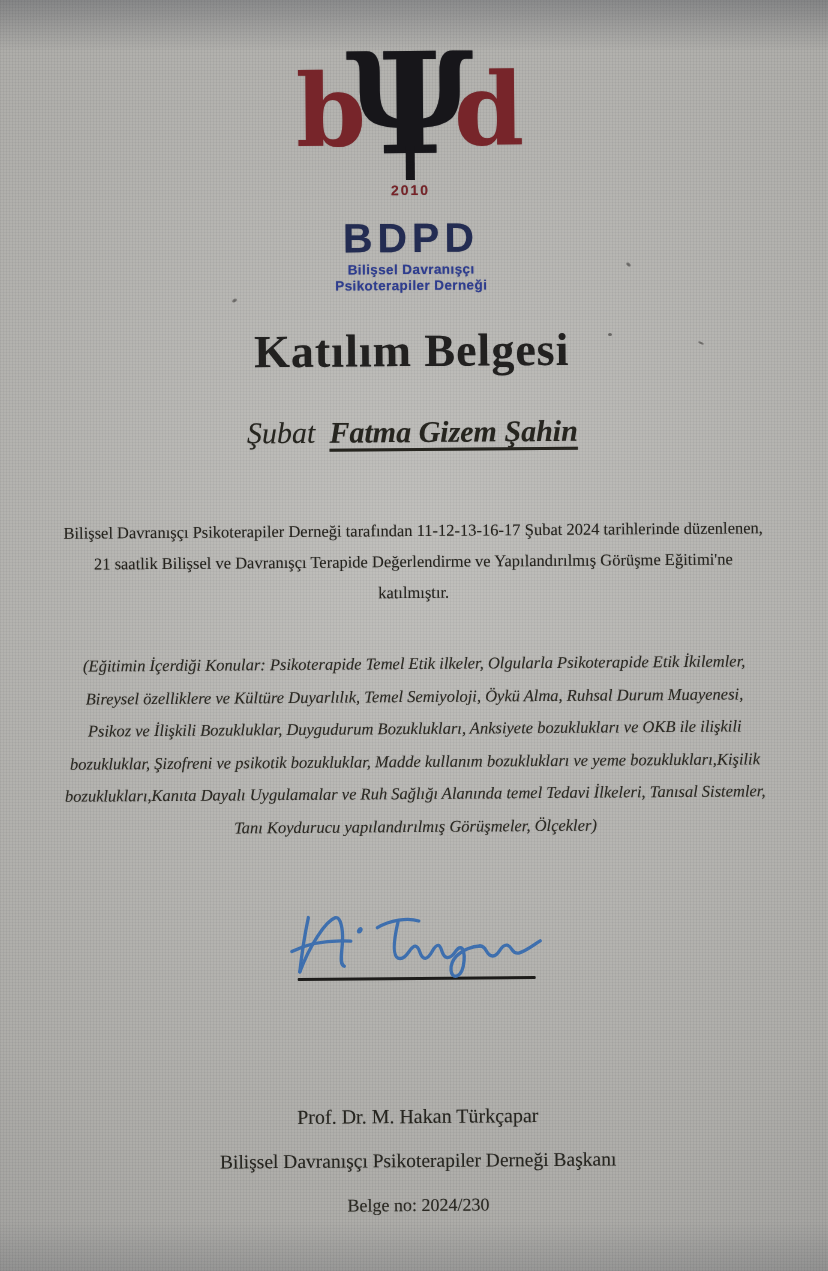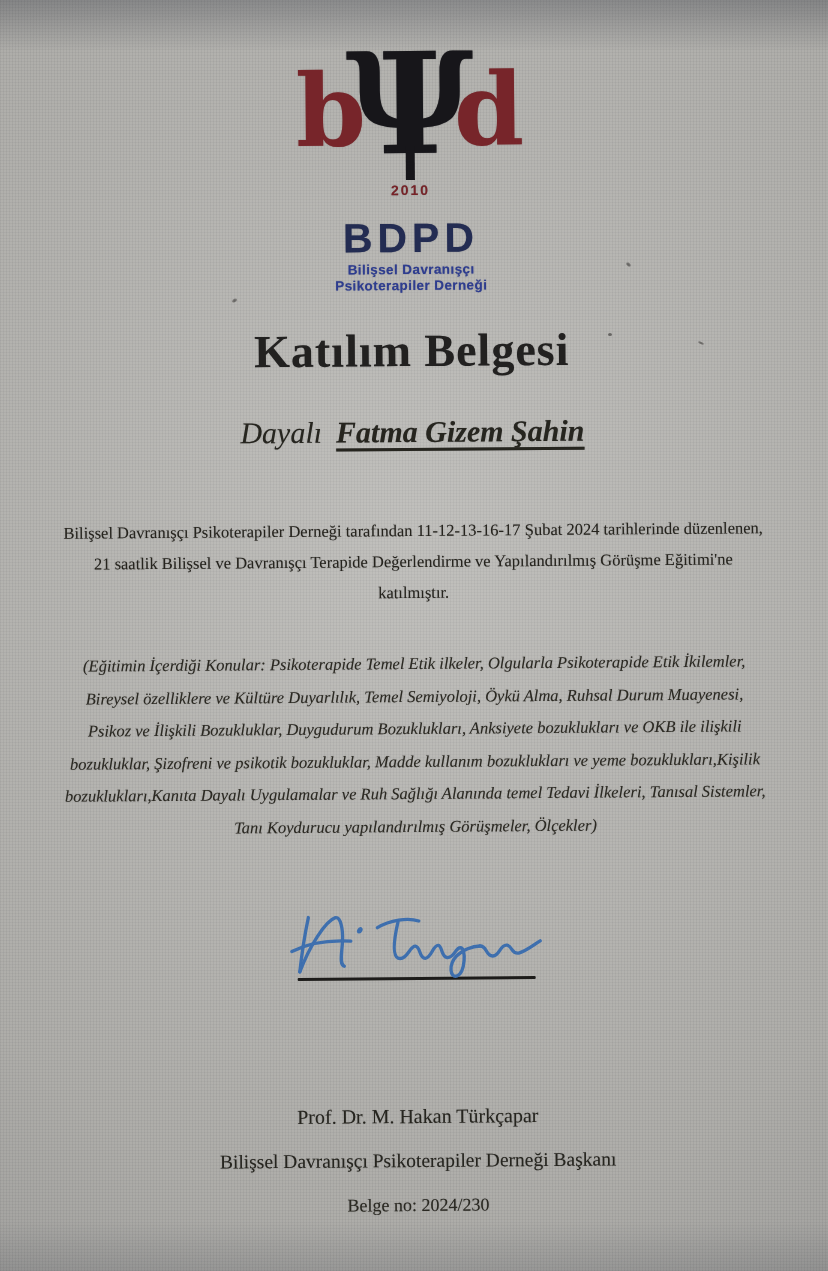--- a/index.html
+++ b/index.html
@@ -87,21 +87,21 @@
     </div>
     <div class="logo-acronym">BDPD</div>
     <div class="logo-org">
       <div>Bilişsel Davranışçı</div>
       <div>Psikoterapiler Derneği</div>
     </div>
 
     <div class="title">Katılım Belgesi</div>
 
     <div class="salute-row">
-      <span class="salute">Dayalı</span><span class="recipient">Fatma Gizem Şahin</span>
+      <span class="salute">Şubat</span><span class="recipient">Fatma Gizem Şahin</span>
     </div>
 
     <div class="body-par">
       <div class="nowrap">Bilişsel Davranışçı Psikoterapiler Derneği tarafından 11-12-13-16-17 Şubat 2024 tarihlerinde düzenlenen,</div>
       <div class="nowrap">21 saatlik Bilişsel ve Davranışçı Terapide Değerlendirme ve Yapılandırılmış Görüşme Eğitimi'ne</div>
       <div class="nowrap">katılmıştır.</div>
     </div>
 
     <div class="topics-par">
       <div class="nowrap">(Eğitimin İçerdiği Konular: Psikoterapide Temel Etik ilkeler, Olgularla Psikoterapide Etik İkilemler,</div>

